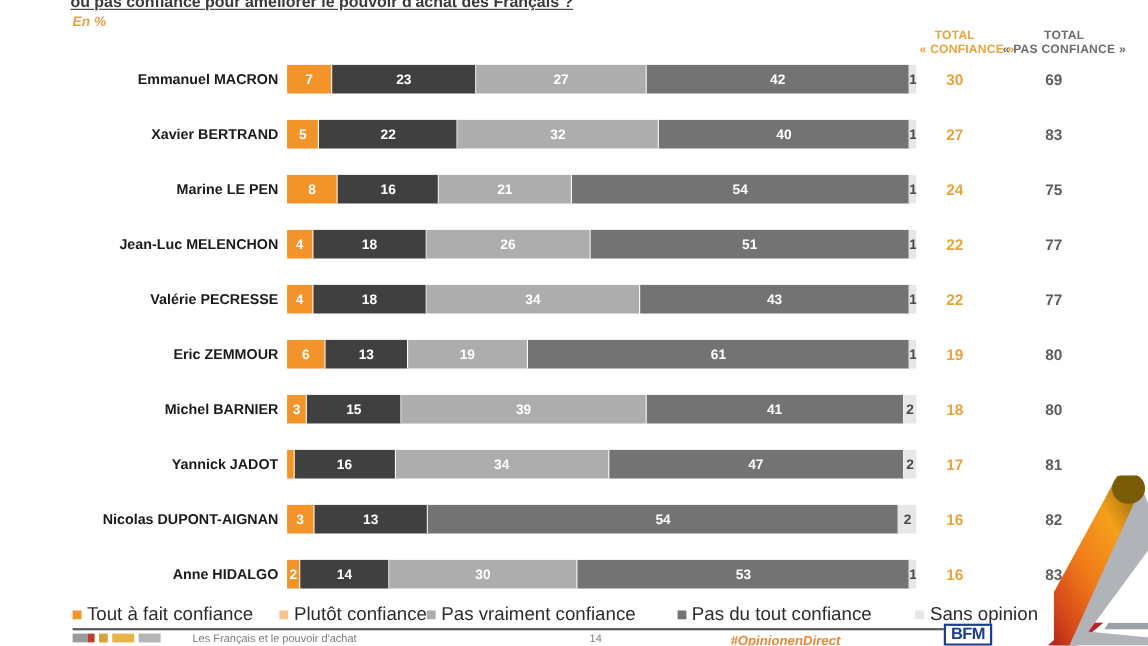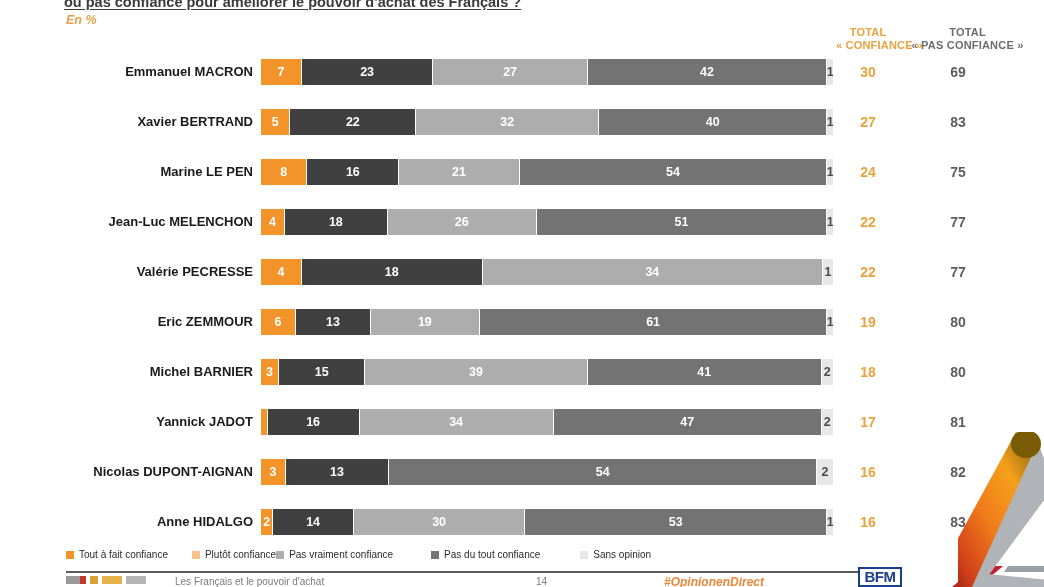--- a/index.html
+++ b/index.html
@@ -122,21 +122,21 @@
     left: 66px;
     top: 549px;
     width: 900px;
     display: flex;
     align-items: center;
     gap: 0;
   }
   .lg-item {
     display: flex;
     align-items: center;
-    font-size: 10px;
+    font-size: 17px;
     color: #2b2b2b;
     white-space: nowrap;
   }
   .lg-sw {
     width: 8px;
     height: 8px;
     margin-right: 5px;
     flex: 0 0 auto;
   }
   .lg-sw.c1 { background: #F2942A; }
@@ -312,20 +312,21 @@
         </div>
         <div class="totals tot-conf">22</div>
         <div class="totals tot-nconf">77</div>
       </div>
       <div class="row">
         <div class="row-name">Valérie PECRESSE</div>
         <div class="bar">
           <div class="seg s1" style="flex: 4 0 0%;">4</div>
           <div class="seg s2" style="flex: 18 0 0%;">18</div>
           <div class="seg s3" style="flex: 34 0 0%;">34</div>
+          <div class="seg s4" style="flex: 43 0 0%;">43</div>
           <div class="seg s5" style="flex: 1 0 0%;">1</div>
         </div>
         <div class="totals tot-conf">22</div>
         <div class="totals tot-nconf">77</div>
       </div>
       <div class="row">
         <div class="row-name">Eric ZEMMOUR</div>
         <div class="bar">
           <div class="seg s1" style="flex: 6 0 0%;">6</div>
           <div class="seg s2" style="flex: 13 0 0%;">13</div>

